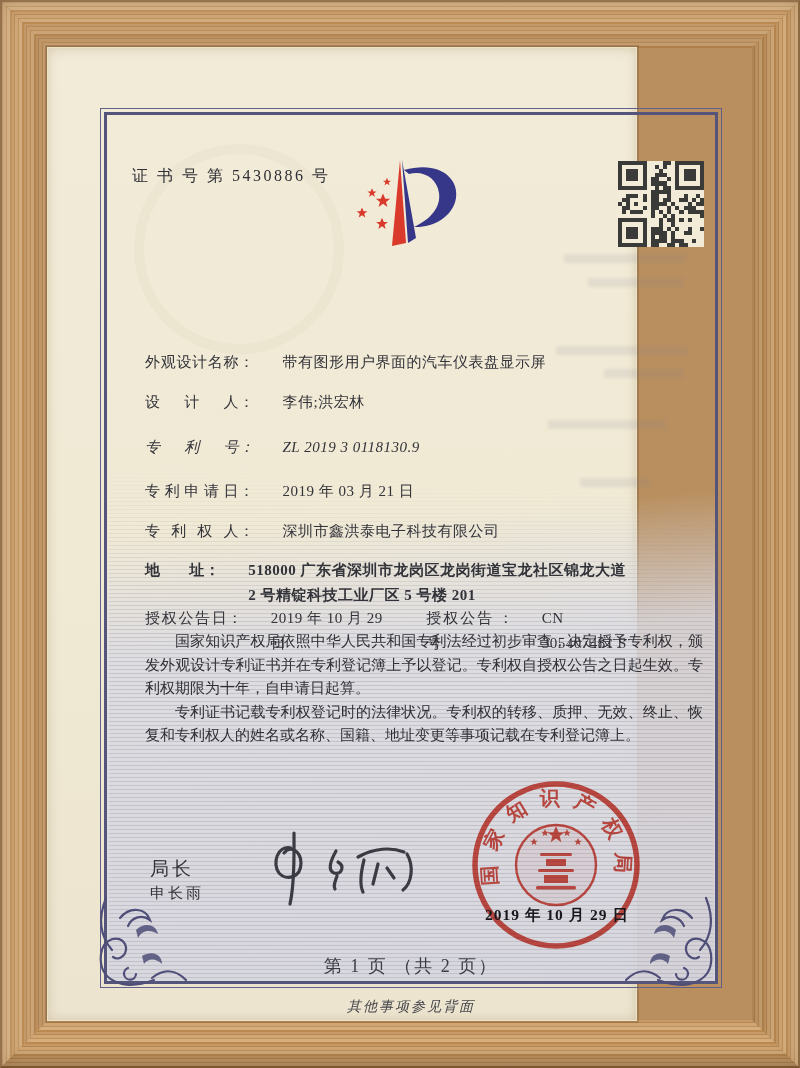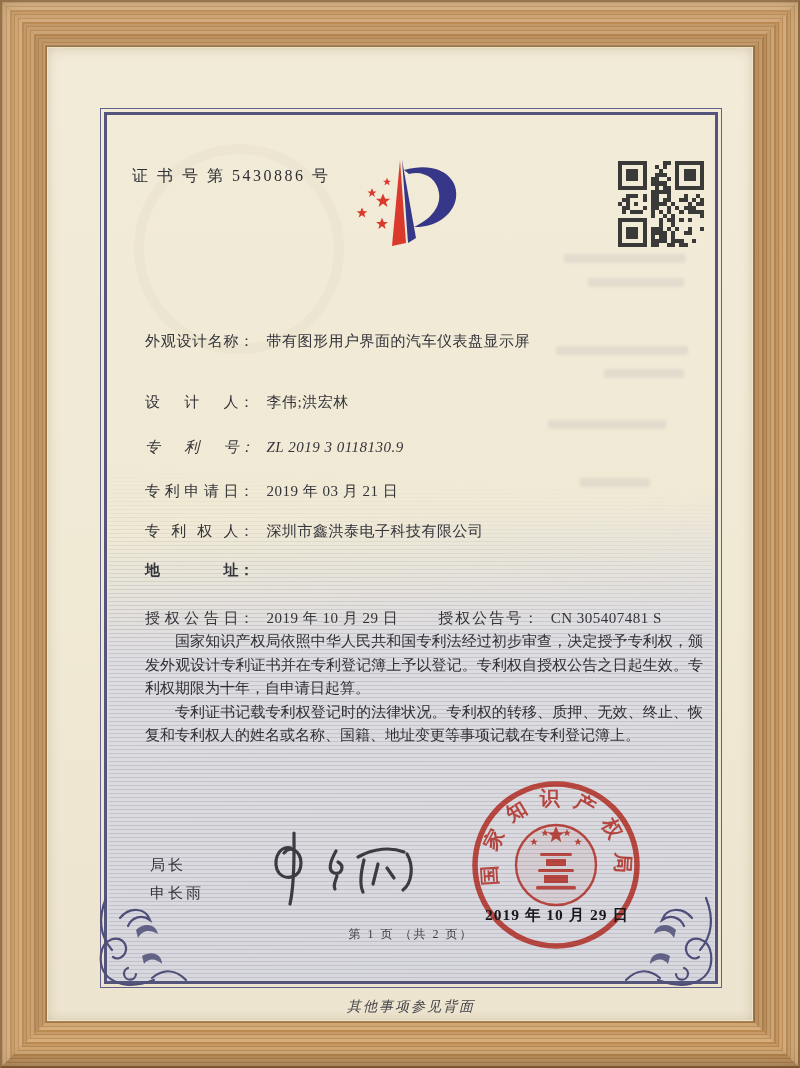--- a/index.html
+++ b/index.html
@@ -30,21 +30,21 @@
   }
   .wood.l{left:0;clip-path:polygon(0 0,100% 48px,100% calc(100% - 48px),0 100%);}
   .wood.r{right:0;clip-path:polygon(0 48px,100% 0,100% 100%,0 calc(100% - 48px));
     background:
       linear-gradient(-90deg, rgba(255,245,225,.18), rgba(0,0,0,0) 35%, rgba(90,55,20,.22) 95%),
       repeating-linear-gradient(90deg,#c79a68 0 2px,#b7874f 2px 3px,#d0a674 3px 6px,#bf8f58 6px 7px,#d6ae7e 7px 10px,#ba8a51 10px 12px);}
   .frame-shade{position:absolute;inset:0;pointer-events:none;
     box-shadow:inset 0 0 0 2px rgba(101,68,33,.5), inset 0 0 24px rgba(80,50,20,.25);}
   
   .paper{
-    position:absolute;left:48px;top:48px;width:704px;height:972px;
+    position:absolute;left:48px;top:48px;width:588px;height:972px;
     background:linear-gradient(180deg,#f2ebd8 0%,#f0e9d4 55%,#ece4cf 100%);
     box-shadow:0 0 0 1px #ece3ca, 0 0 0 3px rgba(120,90,50,.35), inset 0 3px 12px rgba(140,110,60,.16), inset 0 -2px 8px rgba(140,110,60,.10);
   }
   .watermark{position:absolute;left:86px;top:96px;width:190px;height:190px;border-radius:50%;
     border:10px solid rgba(150,130,90,.05);}
   
   .border-box{
     position:absolute;left:56px;top:64px;width:608px;height:866px;
     border:3px solid #55557b;outline:1px solid #60608a;outline-offset:3px;
     background:linear-gradient(176deg, rgba(242,235,216,0) 0%, rgba(242,235,216,0) 46%, rgba(219,219,226,.85) 60%, rgba(214,214,223,.95) 100%);
@@ -57,34 +57,34 @@
   
   .ghost{position:absolute;background:rgba(120,122,145,.12);filter:blur(1.5px);border-radius:2px;}
   
   .abs{position:absolute;}
   .cert-number{left:84px;top:118px;font-size:16px;letter-spacing:2.5px;color:#2f2f35;}
   .title{left:56px;top:216px;width:614px;text-align:center;
     font-size:34px;font-weight:bold;letter-spacing:9px;color:#26262b;}
   .row{left:97px;display:flex;align-items:flex-start;font-size:15px;letter-spacing:.5px;line-height:25px;}
   .lbl{display:inline-block;width:94px;text-align:justify;text-align-last:justify;white-space:nowrap;}
   .colon{display:inline-block;}
-  .val{display:inline-block;margin-left:12px;max-width:396px;}
+  .val{display:inline-block;margin-left:28px;max-width:396px;}
   .pair2{margin-left:40px;display:flex;}
   .pair2 .lbl2{letter-spacing:2px;}
   .paras{left:97px;top:582px;width:558px;font-size:15px;line-height:23.5px;text-align:justify;color:#2f2f36;}
   .paras p{margin:0;text-indent:2em;}
-  .sig-title{left:102px;top:808px;font-size:15px;letter-spacing:3px;}
+  .sig-title{left:102px;top:808px;font-size:19px;letter-spacing:3px;}
   .sig-name{left:102px;top:836px;font-size:15px;letter-spacing:3px;}
   .sig-svg{left:212px;top:778px;}
   .sig-svg path{stroke:#3b3b44;stroke-width:3.2;fill:none;stroke-linecap:round;stroke-linejoin:round;}
   .seal{left:420px;top:729px;width:176px;height:176px;mix-blend-mode:multiply;opacity:.92;}
   .seal-arc-text{font-size:20px;font-weight:bold;letter-spacing:12.5px;fill:#d6453a;}
   .seal-date{left:414px;top:857px;width:190px;text-align:center;font-size:15.5px;
     letter-spacing:1px;color:#17171c;font-weight:bold;}
-  .page-indicator{left:56px;top:878px;width:614px;text-align:center;font-size:12px;letter-spacing:2px;color:#3c3c44;}
+  .page-indicator{left:56px;top:906px;width:614px;text-align:center;font-size:18px;letter-spacing:2px;color:#3c3c44;}
   .back-note{left:56px;top:950px;width:614px;text-align:center;font-size:14px;font-style:italic;letter-spacing:2px;color:#44444a;}
   .flourish{color:#4e4e78;}
   .flourish path{stroke:#4e4e78;fill:none;stroke-width:2.2;stroke-linecap:round;}
   .flourish .leaf{fill:rgba(78,78,120,.85);stroke:none;}
   .qr{image-rendering:pixelated;}
 </style>
 </head>
 <body>
 
 <div class="scene">
@@ -250,21 +250,21 @@
           <rect x="8" y="20" width="1" height="1"></rect>
           <rect x="9" y="20" width="1" height="1"></rect>
           <rect x="12" y="20" width="1" height="1"></rect>
           <rect x="13" y="20" width="1" height="1"></rect>
           <rect x="15" y="20" width="1" height="1"></rect>
           <rect x="16" y="20" width="1" height="1"></rect>
         </g>
     </svg>
 
 
-    <div class="abs row" style="top:281px;">
+    <div class="abs row" style="top:302px;">
       <span class="lbl">外观设计名称</span>
         <span class="colon">：</span>
       <span class="val">带有图形用户界面的汽车仪表盘显示屏</span>
     </div>
     <div class="abs row" style="top:342px;">
       <span class="lbl">设计人</span>
         <span class="colon">：</span>
       <span class="val">李伟;洪宏林</span>
     </div>
     <div class="abs row" style="top:387px;font-style:italic;">
@@ -278,20 +278,21 @@
       <span class="val">2019 年 03 月 21 日</span>
     </div>
     <div class="abs row" style="top:471px;align-items:flex-end;">
       <span class="lbl">专利权人</span>
         <span class="colon">：</span>
       <span class="val">深圳市鑫洪泰电子科技有限公司</span>
     </div>
     <div class="abs row" style="top:510px;font-weight:bold;">
       <span class="lbl">地址</span>
         <span class="colon">：</span>
+      <span class="val">518000 广东省深圳市龙岗区龙岗街道宝龙社区锦龙大道 2 号精锭科技工业厂区 5 号楼 201</span>
     </div>
     <div class="abs row" style="top:558px;">
       <span class="lbl">授权公告日</span>
         <span class="colon">：</span>
       <span class="val" style="max-width:170px;">2019 年 10 月 29 日</span>
       <span class="pair2">
         <span class="lbl2">授权公告号</span>
           <span class="colon">：</span>
         <span class="val">CN 305407481 S</span>
       </span>

